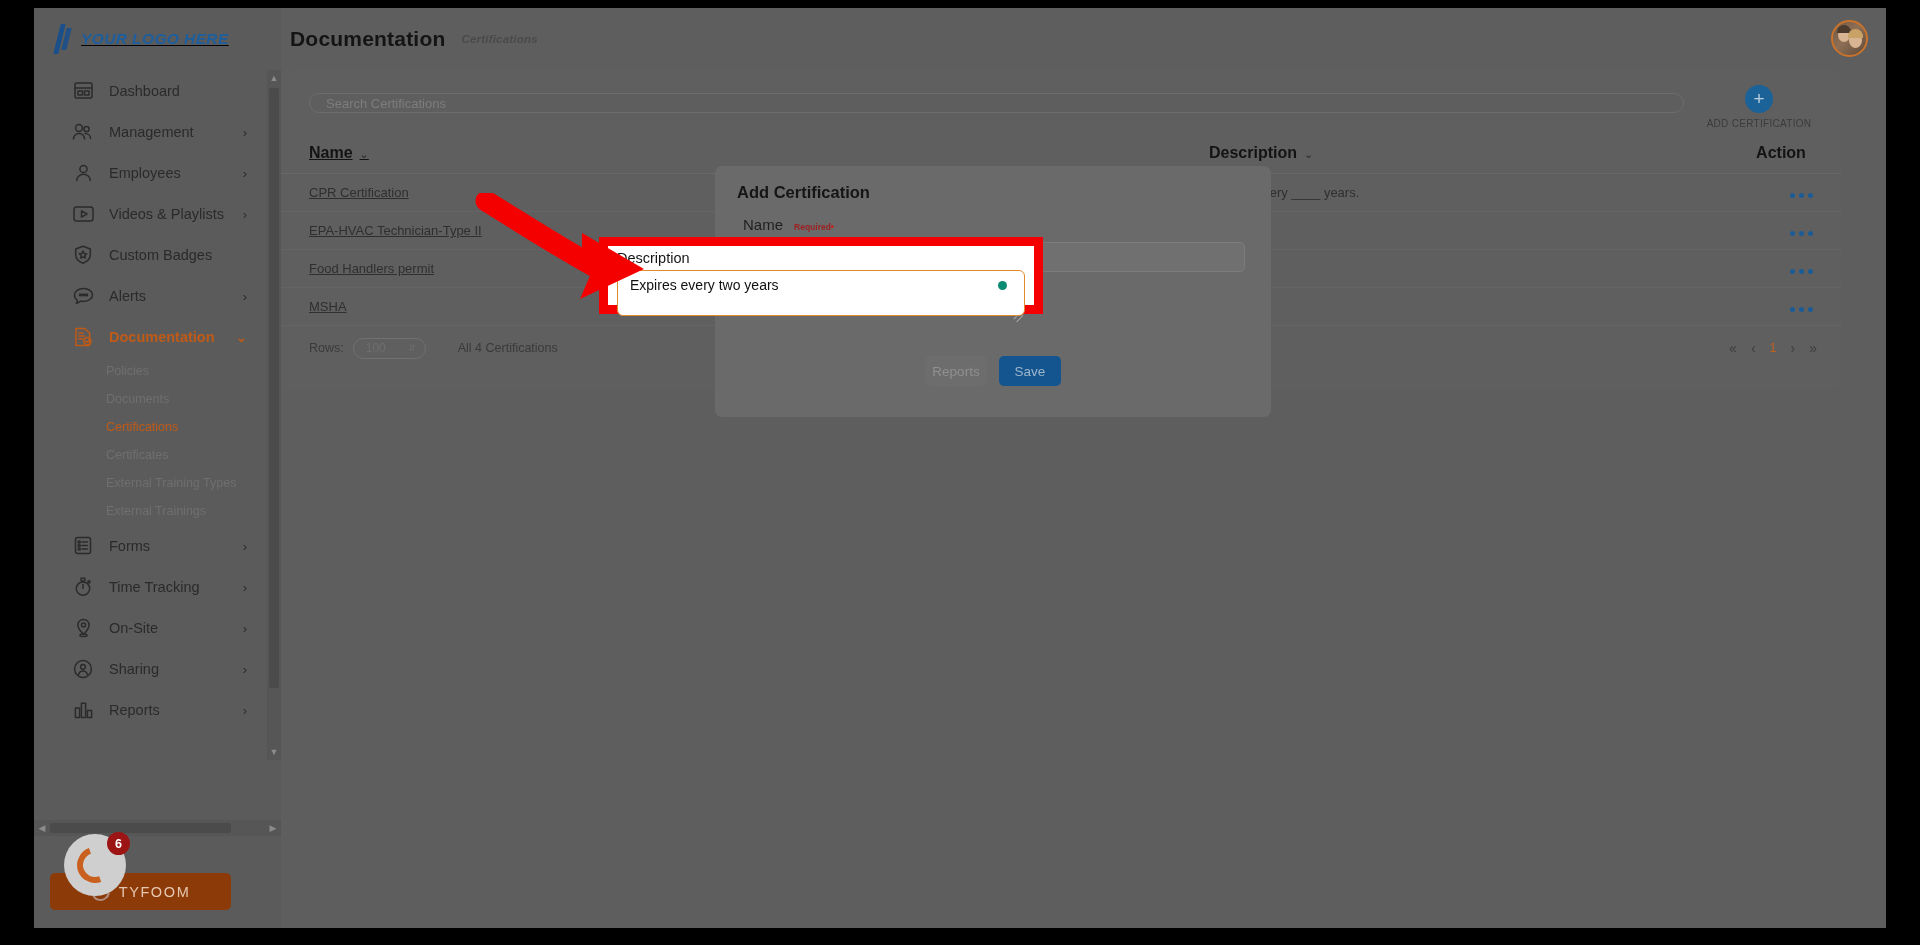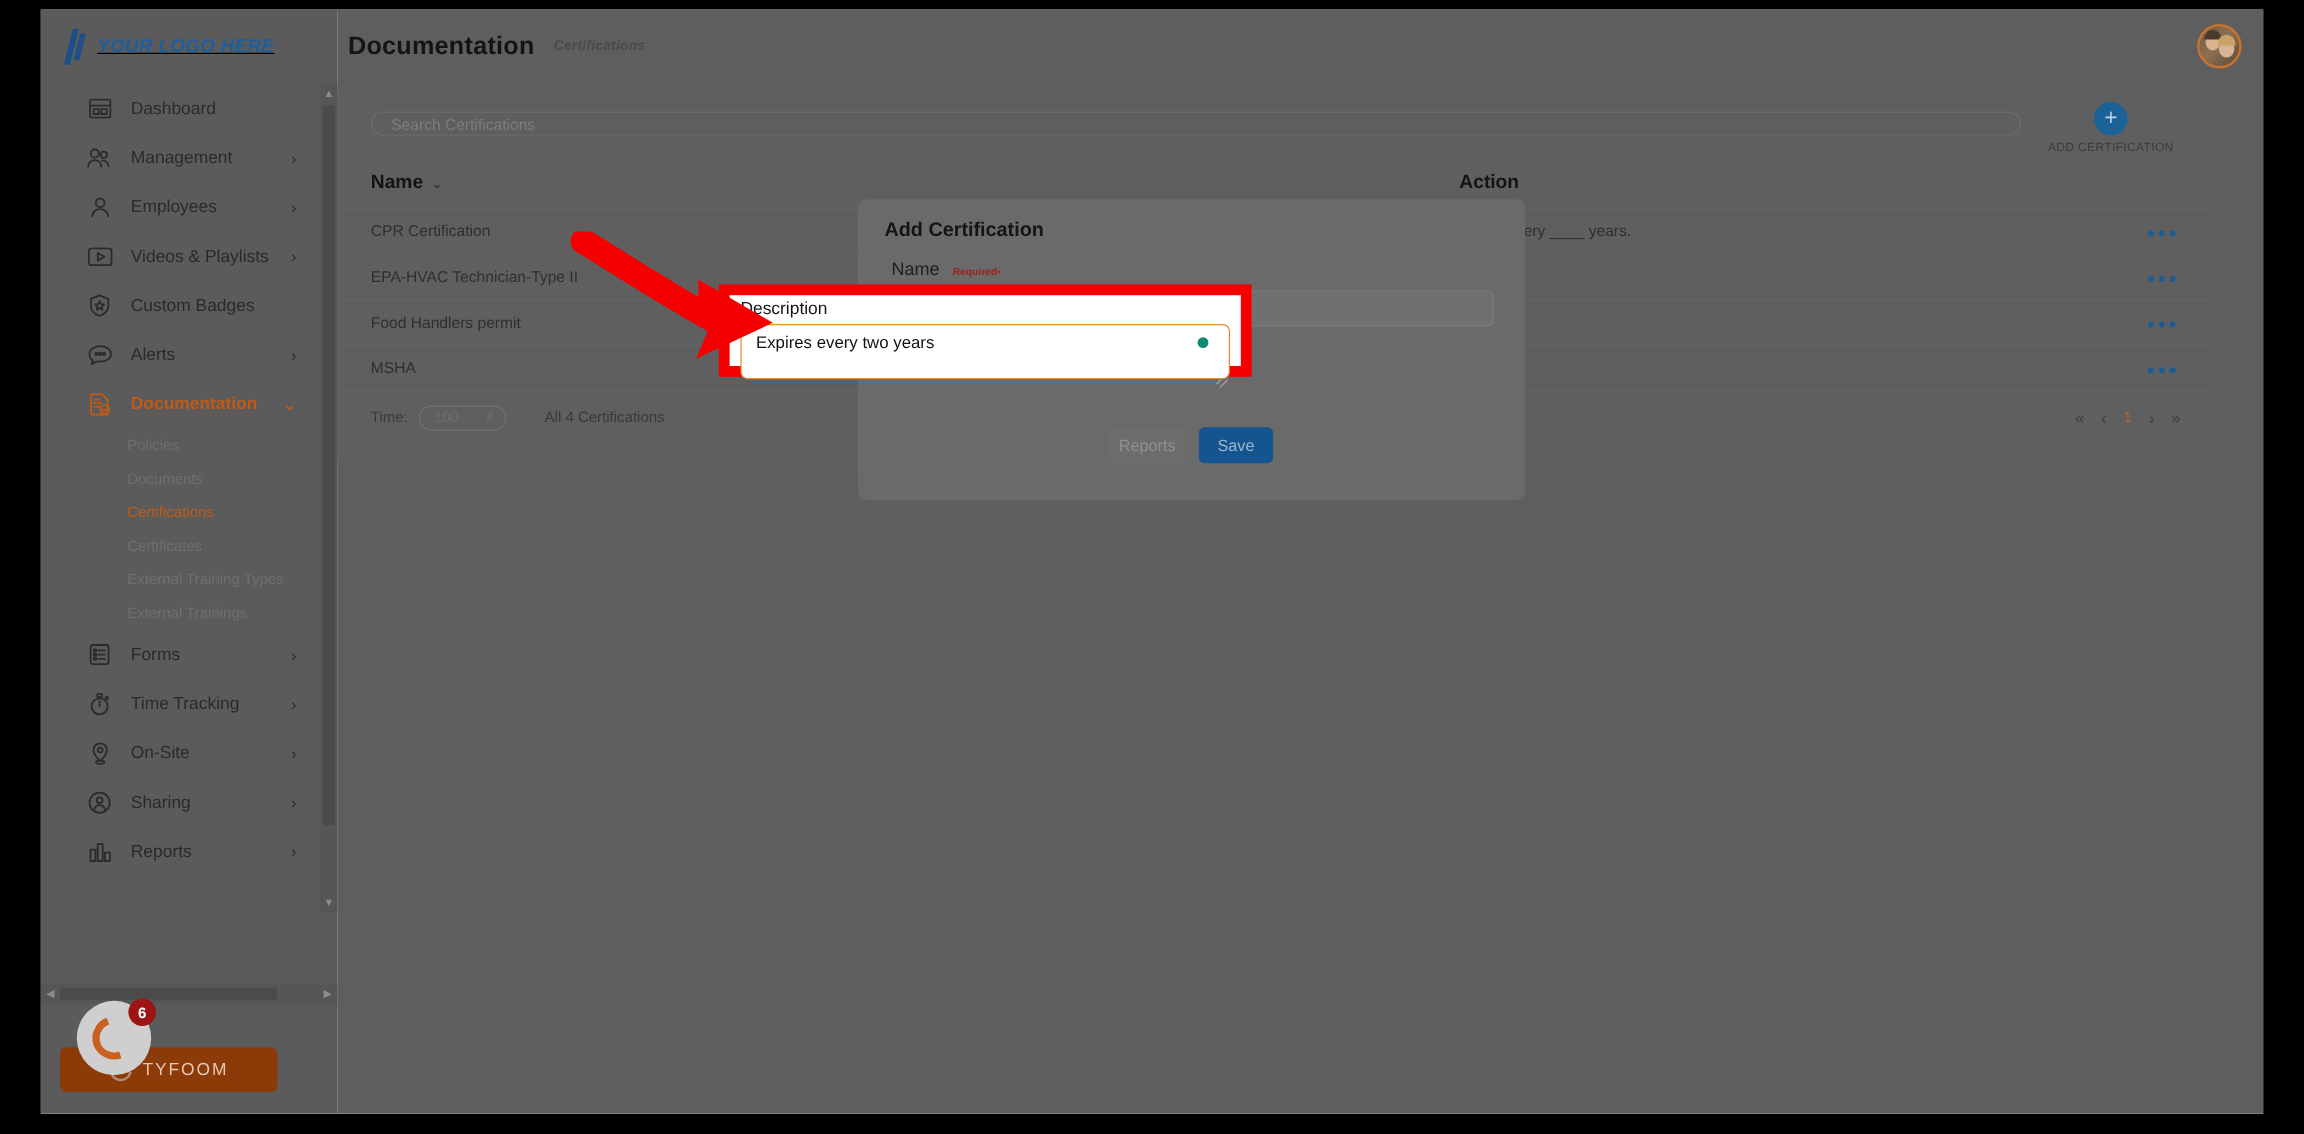--- a/index.html
+++ b/index.html
@@ -240,21 +240,21 @@
   #tbl { position: absolute; left: 0; top: 62px; width: 1560px; }
   .th-row {
     display: flex; align-items: center;
     height: 42px; padding: 0 0 0 28px;
     border-bottom: 1px solid #686868;
   }
   .th {
     font-size: 16px; font-weight: bold; color: #131313;
   }
   .th .cv { font-size: 11px; margin-left: 7px; color:#2a2a2a; font-weight:400; }
-  .col-name { width: 900px; }
+  .col-name { width: 900px; text-decoration: underline; }
   .col-desc { width: 540px; }
   .col-act  { width: 92px; text-align: center; padding-right: 28px; }
   .tr {
     display: flex; align-items: center;
     height: 38px; padding-left: 28px;
     border-bottom: 1px solid #656565;
   }
   .td { font-size: 13px; color: #2f2f2f; }
   .dots { text-align: right; padding-right: 28px; width: 92px; }
   .dots span {
@@ -600,20 +600,23 @@
         <div id="add-btn">
           <div class="circ">+</div>
           <div class="cap">ADD CERTIFICATION</div>
         </div>
 
         <div id="tbl">
 
           <div class="th-row">
             <div class="th col-name">
               <span>Name</span><span class="cv">⌄</span>
+            </div>
+            <div class="th col-desc">
+              <span>Description</span><span class="cv">⌄</span>
             </div>
             <div class="th col-act">
               <span>Action</span>
             </div>
           </div>
 
           <div class="tr">
             <div class="td col-name">CPR Certification</div>
             <div class="td col-desc">Expires every ____ years.</div>
             <div class="dots"><span></span><span></span><span></span></div>
@@ -628,21 +631,21 @@
             <div class="td col-desc"></div>
             <div class="dots"><span></span><span></span><span></span></div>
           </div>
           <div class="tr">
             <div class="td col-name">MSHA</div>
             <div class="td col-desc">TEst</div>
             <div class="dots"><span></span><span></span><span></span></div>
           </div>
 
           <div id="tfoot">
-            <span class="rowsLbl">Time:</span>
+            <span class="rowsLbl">Rows:</span>
             <div id="rows-select">
               <span>100</span>
               <span class="sp">⇵</span>
             </div>
             <span class="total">All 4 Certifications</span>
             <div id="pager">
               <span class="pg">«</span>
               <span class="pg">‹</span>
               <span class="pg cur">1</span>
               <span class="pg">›</span>

